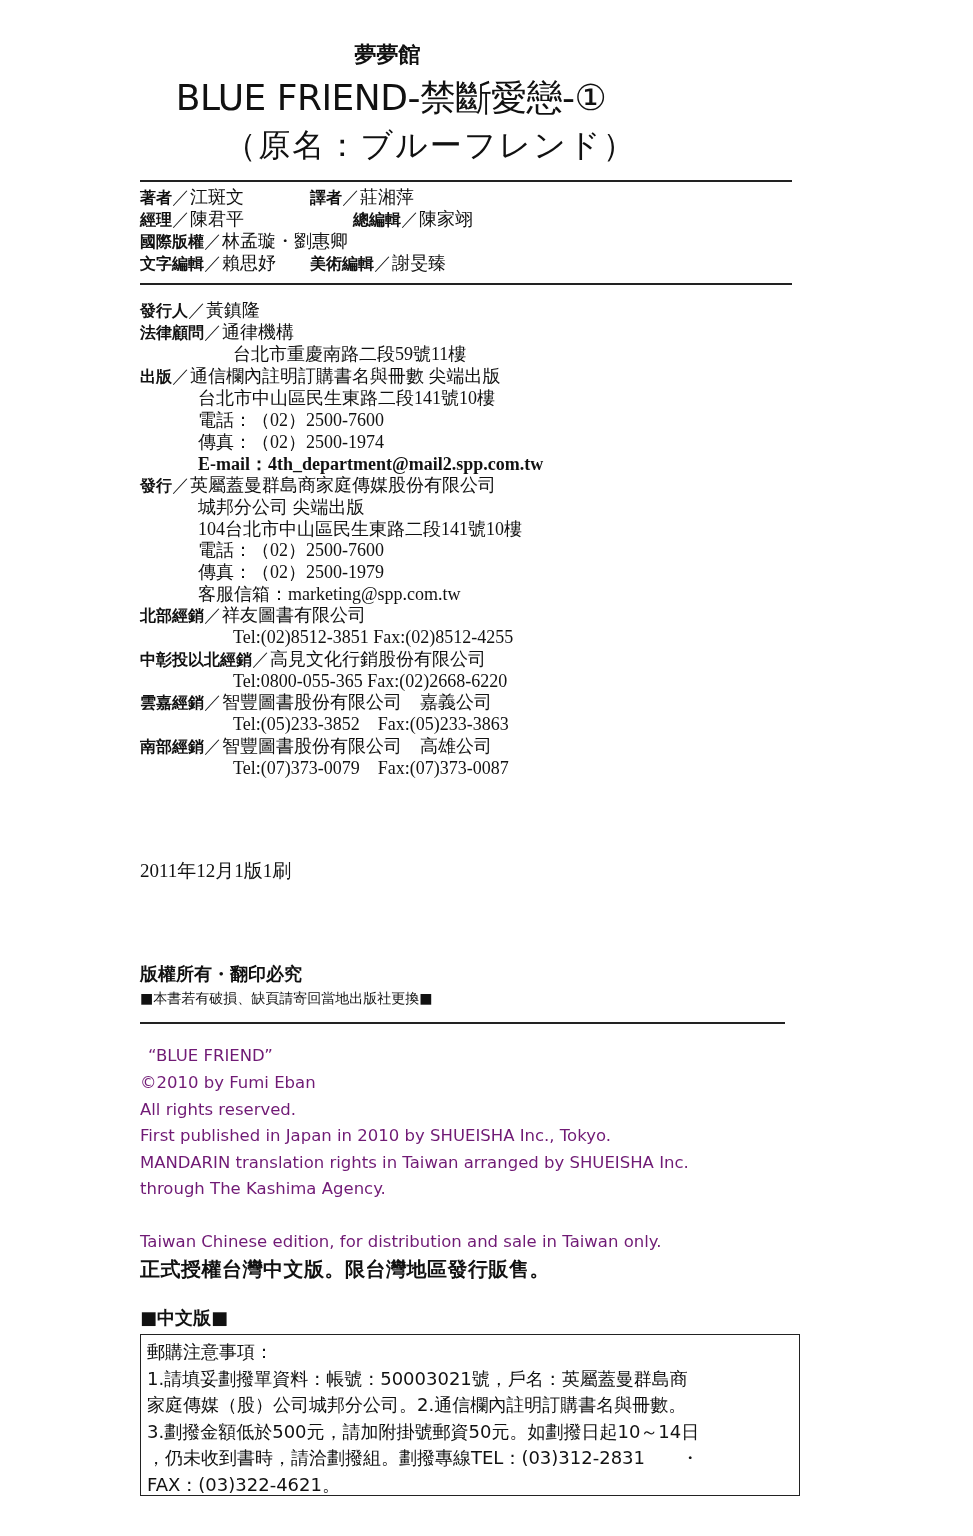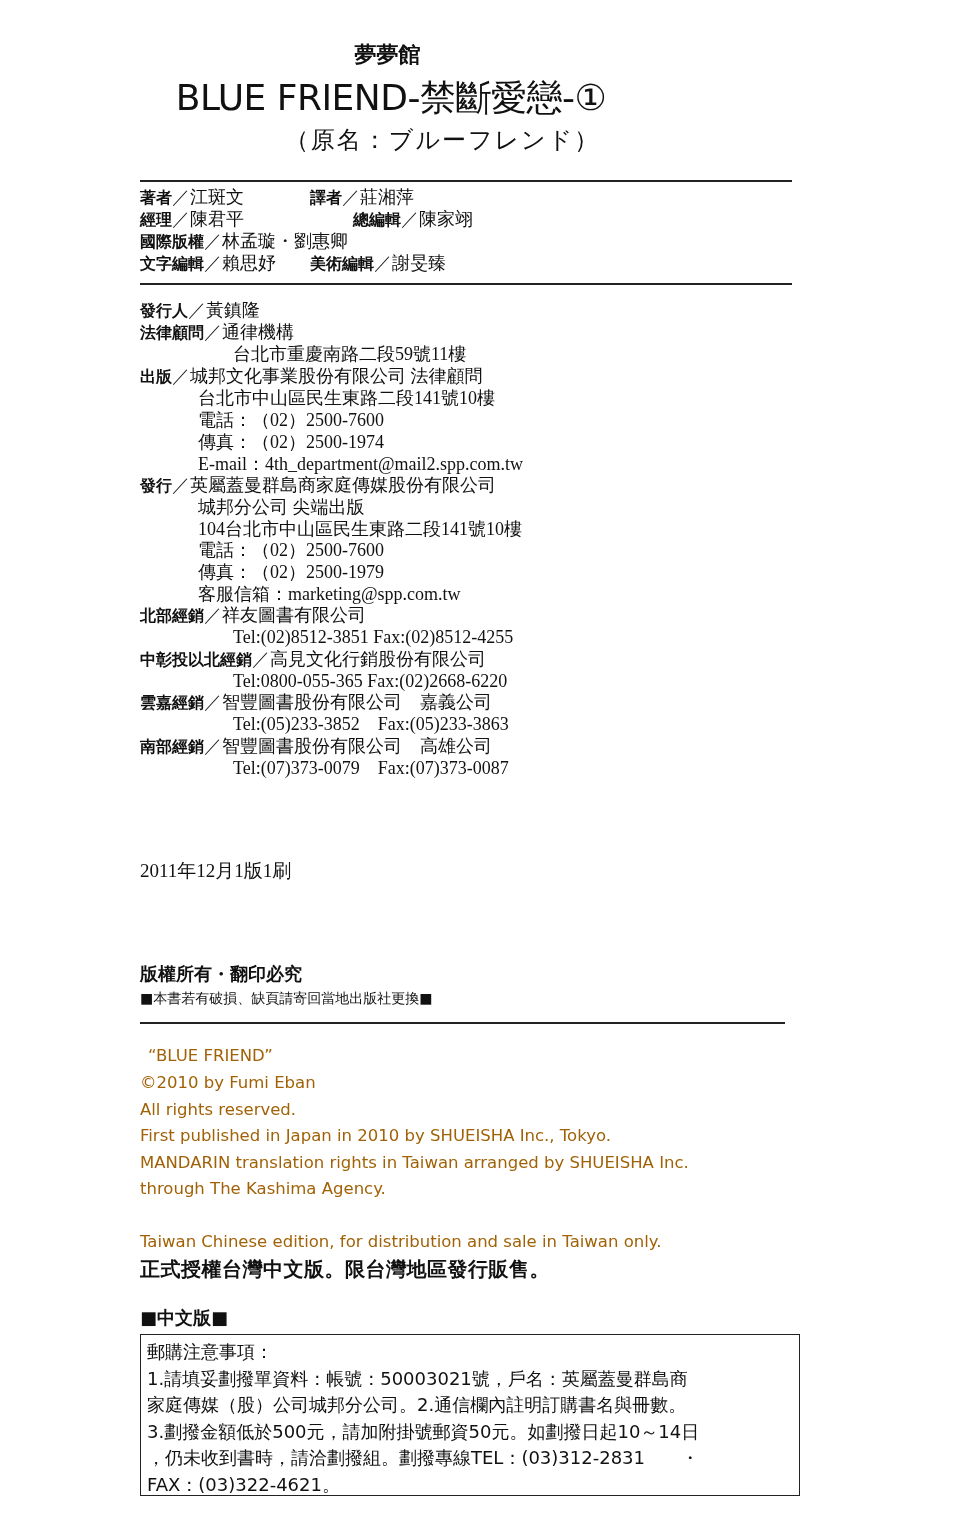--- a/index.html
+++ b/index.html
@@ -2,32 +2,32 @@
 <html><head>
 <meta charset="utf-8">
 <style>
   html, body { margin:0; padding:0; background:#ffffff; }
   body { width:973px; height:1536px; position:relative; overflow:hidden; color:#111; }
   .abs { position:absolute; }
   .sans { font-family:"DejaVu Sans","Liberation Sans",sans-serif; }
   .serif { font-family:"Liberation Serif","DejaVu Serif",serif; }
   .publisher { left:0; width:775px; top:40px; text-align:center; font-size:22px; font-weight:bold; }
   .title { left:0; width:782px; top:74px; text-align:center; font-size:36px; letter-spacing:-0.5px; }
-  .subtitle { left:16px; width:853px; top:124px; text-align:center; font-size:24px; letter-spacing:2px; }
+  .subtitle { left:4px; width:853px; top:124px; text-align:center; font-size:32px; letter-spacing:2px; }
   .rule { left:140px; width:652px; height:2px; background:#222; }
   .row { left:140px; font-size:17px; line-height:21.5px; white-space:nowrap; }
   .lbl { font-family:"DejaVu Sans",sans-serif; font-weight:bold; font-size:16px; }
   .val { font-family:"Liberation Serif","DejaVu Serif",serif; font-size:18px; }
   .indent1 { left:198px; }
   .indent2 { left:233px; }
   .credit-col2 { left:310px; }
   .edition { left:140px; top:858px; font-size:19px; }
   .rights1 { left:140px; top:962px; font-size:18px; font-weight:bold; }
   .rights2 { left:140px; top:990px; font-size:14px; font-weight:normal; }
-  .eng { left:140px; font-size:16.5px; font-family:"DejaVu Sans",sans-serif; color:#a16207; }
+  .eng { left:140px; font-size:16.5px; font-family:"DejaVu Sans",sans-serif; color:#701a75; }
   .auth { left:140px; top:1256px; font-size:20px; font-weight:bold; letter-spacing:0.5px; }
   .cnlabel { left:140px; top:1306px; font-size:18px; font-weight:bold; }
   .box { left:140px; top:1334px; width:660px; height:162px; border:1.5px solid #222; box-sizing:border-box; padding:4px 6px; }
   .box div { font-family:"DejaVu Sans",sans-serif; font-size:18px; line-height:26.5px; white-space:nowrap; }
 </style>
 </head>
 <body>
 
 <div class="abs sans publisher">夢夢館</div>
 <div class="abs sans title">BLUE FRIEND-禁斷愛戀-①</div>
@@ -61,26 +61,26 @@
 
 <div class="abs row" style="top:300px;">
   <span class="lbl">發行人</span><span class="val">／</span><span class="val">黃鎮隆</span>
 </div>
 <div class="abs row" style="top:322px;">
   <span class="lbl">法律顧問</span><span class="val">／</span><span class="val">通律機構</span>
 </div>
 <div class="abs row indent2 val" style="top:344px;">台北市重慶南路二段59號11樓</div>
 
 <div class="abs row" style="top:366px;">
-  <span class="lbl">出版</span><span class="val">／</span><span class="val">城邦文化事業股份有限公司 法律顧問</span>
+  <span class="lbl">出版</span><span class="val">／</span><span class="val">通信欄內註明訂購書名與冊數 尖端出版</span>
 </div>
 <div class="abs row indent1 val" style="top:388px;">台北市中山區民生東路二段141號10樓</div>
 <div class="abs row indent1 val" style="top:410px;">電話：（02）2500-7600</div>
 <div class="abs row indent1 val" style="top:432px;">傳真：（02）2500-1974</div>
-<div class="abs row indent1 val" style="top:454px;">E-mail：4th_department@mail2.spp.com.tw</div>
+<div class="abs row indent1 val" style="top:454px;font-weight:bold;">E-mail：4th_department@mail2.spp.com.tw</div>
 
 <div class="abs row" style="top:475px;">
   <span class="lbl">發行</span><span class="val">／</span><span class="val">英屬蓋曼群島商家庭傳媒股份有限公司</span>
 </div>
 <div class="abs row indent1 val" style="top:497px;">城邦分公司 尖端出版</div>
 <div class="abs row indent1 val" style="top:519px;">104台北市中山區民生東路二段141號10樓</div>
 <div class="abs row indent1 val" style="top:540px;">電話：（02）2500-7600</div>
 <div class="abs row indent1 val" style="top:562px;">傳真：（02）2500-1979</div>
 <div class="abs row indent1 val" style="top:584px;">客服信箱：marketing@spp.com.tw</div>
 

